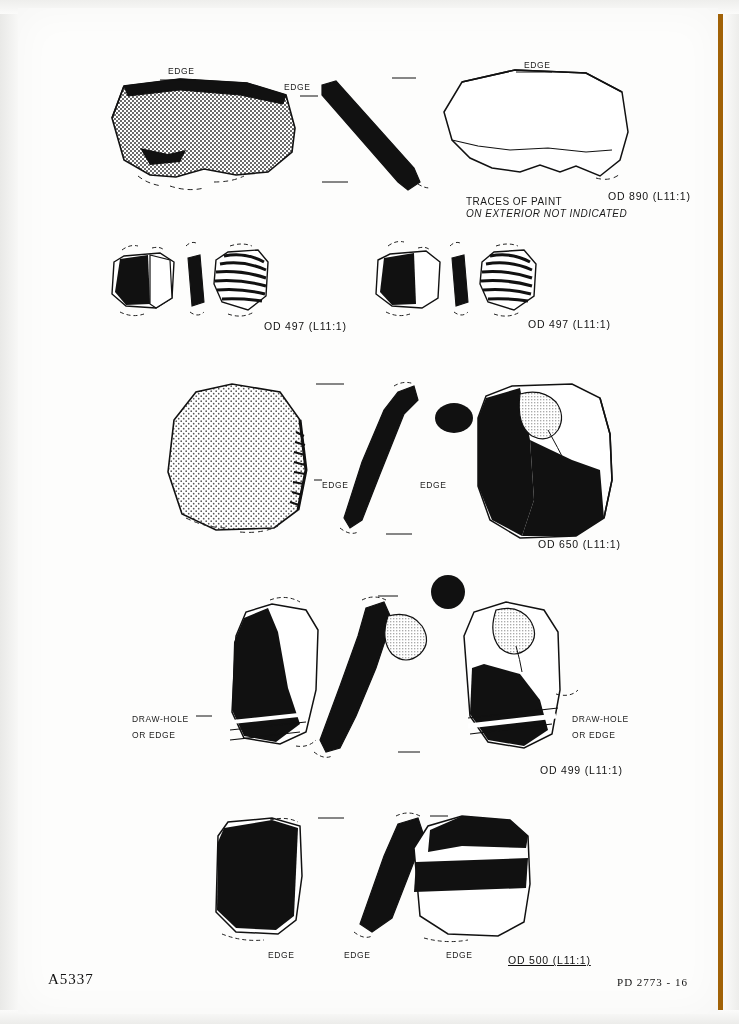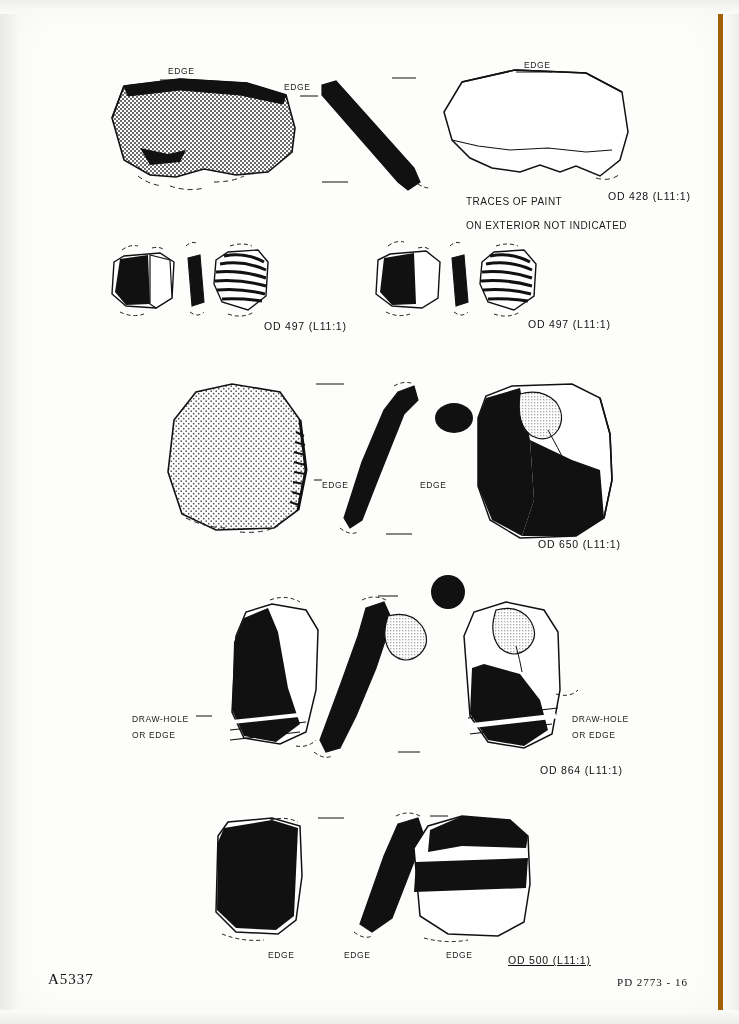--- a/index.html
+++ b/index.html
@@ -277,36 +277,36 @@
       <path d="M416 862 L528 858 L526 888 L414 892 Z" fill="#111"></path>
       <path d="M424 938 q22 6 44 2" stroke="#222" stroke-width="1" fill="none" stroke-dasharray="4,3"></path>
     </g>
   </svg>
 
   <div class="cap" style="left:168px; top:66px;">EDGE</div>
   <div class="cap" style="left:284px; top:82px;">EDGE</div>
   <div class="cap" style="left:524px; top:60px;">EDGE</div>
 
   <div class="cap small" style="left:466px; top:196px;">TRACES OF PAINT</div>
-  <div class="cap small" style="left:466px; top:220px;">ON EXTERIOR NOT INDICATED</div>
-
-  <div class="od-label" style="left:608px; top:190px;">OD 428  (L11:1)</div>
+  <div class="cap small" style="left:466px; top:208px;font-style:italic;">ON EXTERIOR NOT INDICATED</div>
+
+  <div class="od-label" style="left:608px; top:190px;">OD 890  (L11:1)</div>
 
   <div class="od-label" style="left:264px; top:320px;">OD 497 (L11:1)</div>
   <div class="od-label" style="left:528px; top:318px;">OD 497 (L11:1)</div>
 
   <div class="cap" style="left:322px; top:480px;">EDGE</div>
   <div class="cap" style="left:420px; top:480px;">EDGE</div>
   <div class="od-label" style="left:538px; top:538px;">OD 650 (L11:1)</div>
 
   <div class="cap" style="left:132px; top:714px;">DRAW-HOLE</div>
   <div class="cap" style="left:132px; top:730px;">OR EDGE</div>
   <div class="cap" style="left:572px; top:714px;">DRAW-HOLE</div>
   <div class="cap" style="left:572px; top:730px;">OR EDGE</div>
-  <div class="od-label" style="left:540px; top:764px;">OD 864 (L11:1)</div>
+  <div class="od-label" style="left:540px; top:764px;">OD 499 (L11:1)</div>
 
   <div class="cap" style="left:268px; top:950px;">EDGE</div>
   <div class="cap" style="left:344px; top:950px;">EDGE</div>
   <div class="cap" style="left:446px; top:950px;">EDGE</div>
   <div class="od-label" style="left:508px; top:954px;text-decoration:underline;">OD 500  (L11:1)</div>
 
   <div class="corner-left">A5337</div>
   <div class="corner-right">PD 2773 - 16</div>
 </div>
 

